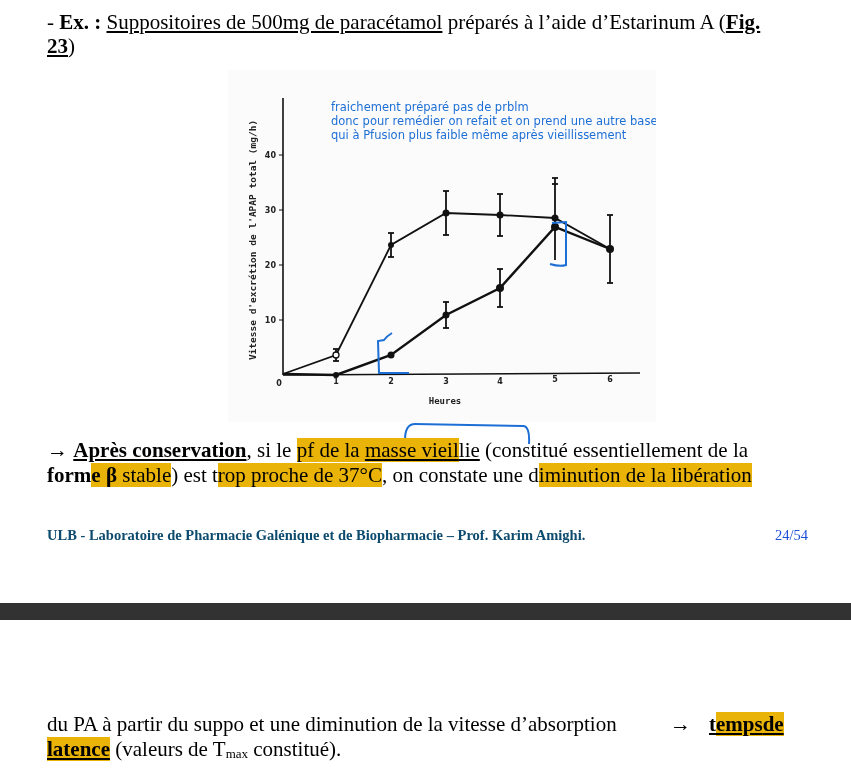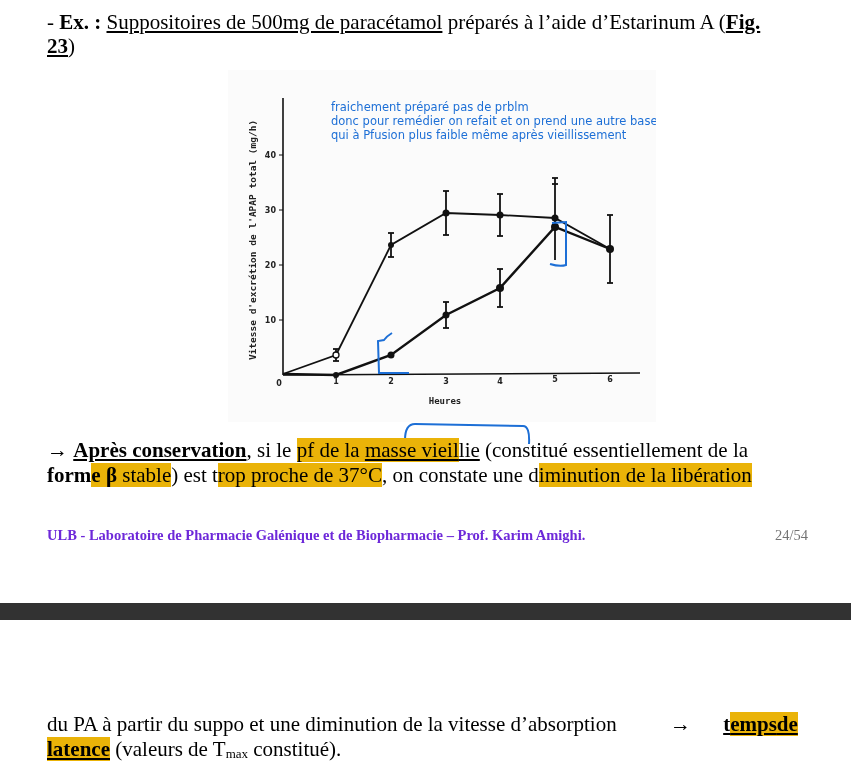--- a/index.html
+++ b/index.html
@@ -4,22 +4,22 @@
 <style>
   html, body { margin:0; padding:0; background:#ffffff; }
   body { width:851px; height:770px; position:relative; overflow:hidden;
          font-family:"Liberation Serif", "DejaVu Serif", serif; color:#000; }
   .line { position:absolute; left:47px; font-size:21px; line-height:24px; white-space:nowrap; }
   .u { text-decoration:underline; text-underline-offset:2px; }
   .b { font-weight:bold; }
   .hl { background:#eab308; }
   .justify { width:765px; display:flex; justify-content:space-between; }
   .chart-box { position:absolute; left:228px; top:70px; width:428px; height:352px; background:#fbfbfb; }
-  .footer { position:absolute; left:47px; top:527px; font-size:14.5px; font-weight:bold; color:#6d28d9; }
-  .pagenum { position:absolute; left:775px; top:527px; font-size:14.5px; color:#737373; }
+  .footer { position:absolute; left:47px; top:527px; font-size:14.5px; font-weight:bold; color:#0c4a6e; }
+  .pagenum { position:absolute; left:775px; top:527px; font-size:14.5px; color:#1d4ed8; }
   .sep-band { position:absolute; left:0; top:603px; width:851px; height:17px; background:#323232; }
   .annot { font-family:"DejaVu Sans", sans-serif; font-size:11.5px; fill:#1d6fd6; }
   sub.tmax { font-size:13px; vertical-align:-2px; }
 </style>
 </head>
 <body>
 
 <div class="line" style="top:10px;font-family:Liberation Serif, serif;">
   <span>- </span><span class="b">Ex. :</span>&nbsp;<span class="u">Suppositoires de 500mg de paracétamol</span><span> préparés à l’aide d’Estarinum A (</span><span class="b u">Fig.</span>
 </div>
@@ -125,21 +125,21 @@
 
 <div class="footer">ULB - Laboratoire de Pharmacie Galénique et de Biopharmacie – Prof. Karim Amighi.</div>
 <div class="pagenum">24/54</div>
 
 <div class="sep-band"></div>
 
 <div class="line justify" style="top:712px;gap:44px;">
   <span>du PA à partir du suppo et une diminution de la vitesse d’absorption</span>
   <span style="display:flex; gap:0;">
     <span style="margin-right:18px;">→</span>
-    <span class="b u" style="display:flex; width:103px; justify-content:center;">
+    <span class="b u" style="display:flex; width:103px; justify-content:flex-start;">
         <span><span>t</span><span class="hl">emps</span></span>
         <span class="hl">de</span>
       </span>
   </span>
 </div>
 <div class="line" style="top:737px;">
   <span class="b u hl">latence</span><span> (valeurs de T</span><sub class="tmax">max</sub><span> constitué).</span>
 </div>
 
 </body></html>

